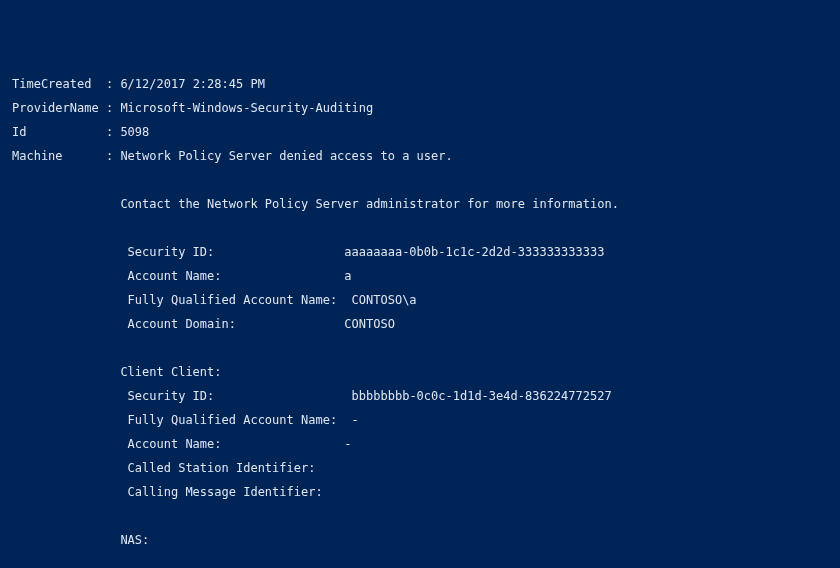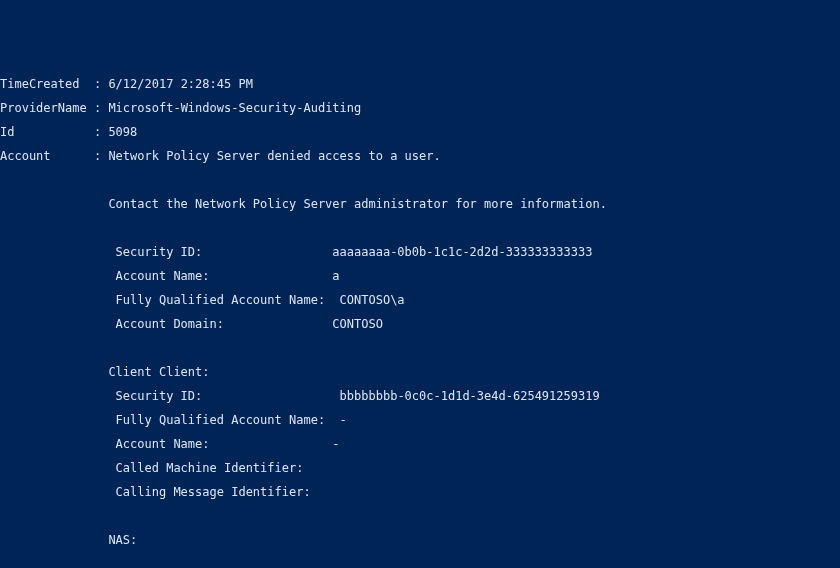--- a/index.html
+++ b/index.html
@@ -14,45 +14,46 @@
     color: #dfe6f2;
     overflow: hidden;
     white-space: pre;
     letter-spacing: 0px;
   }
   .console {
     padding: 6px 0 0 0;
   }
   .line {
     min-height: 12px;
+    margin-left: 12px;
   }
 </style>
 </head>
 <body>
 
 
 
 <div class="console">
 <div class="line"><span>TimeCreated</span>  : <span>6/12/2017 2:28:45 PM</span></div>
 <div class="line"><span>ProviderName</span> : <span>Microsoft-Windows-Security-Auditing</span></div>
 <div class="line"><span>Id</span>           : <span>5098</span></div>
-<div class="line"><span>Account</span>      : <span>Network Policy Server denied access to a user.</span></div>
+<div class="line"><span>Machine</span>      : <span>Network Policy Server denied access to a user.</span></div>
 <div class="line"></div>
 <div class="line">               <span>Contact the Network Policy Server administrator for more information.</span></div>
 <div class="line"></div>
 <div class="line">                <span>Security ID:</span>                  <span>aaaaaaaa-0b0b-1c1c-2d2d-333333333333</span></div>
 <div class="line">                <span>Account Name:</span>                 <span>a</span></div>
 <div class="line">                <span>Fully Qualified Account Name:</span>  <span>CONTOSO\a</span></div>
 <div class="line">                <span>Account Domain:</span>               <span>CONTOSO</span></div>
 <div class="line"></div>
 <div class="line">               <span>Client Client:</span></div>
-<div class="line">                <span>Security ID:</span>                   <span>bbbbbbbb-0c0c-1d1d-3e4d-625491259319</span></div>
+<div class="line">                <span>Security ID:</span>                   <span>bbbbbbbb-0c0c-1d1d-3e4d-836224772527</span></div>
 <div class="line">                <span>Fully Qualified Account Name:</span>  <span>-</span></div>
 <div class="line">                <span>Account Name:</span>                 <span>-</span></div>
-<div class="line">                <span>Called Machine Identifier:</span></div>
+<div class="line">                <span>Called Station Identifier:</span></div>
 <div class="line">                <span>Calling Message Identifier:</span></div>
 <div class="line"></div>
 <div class="line">               <span>NAS:</span></div>
 
 
 
 
 
 
 

